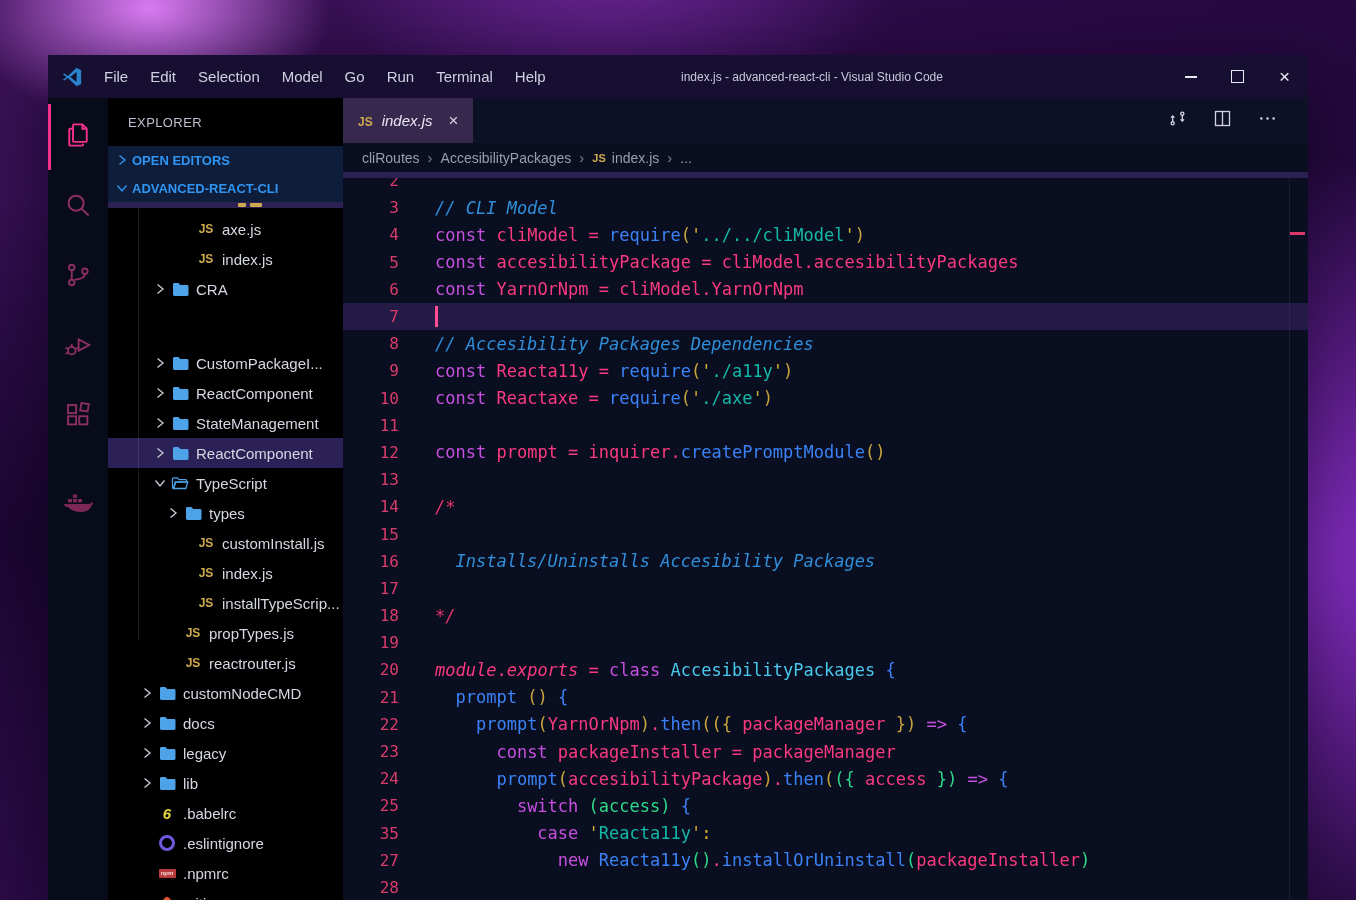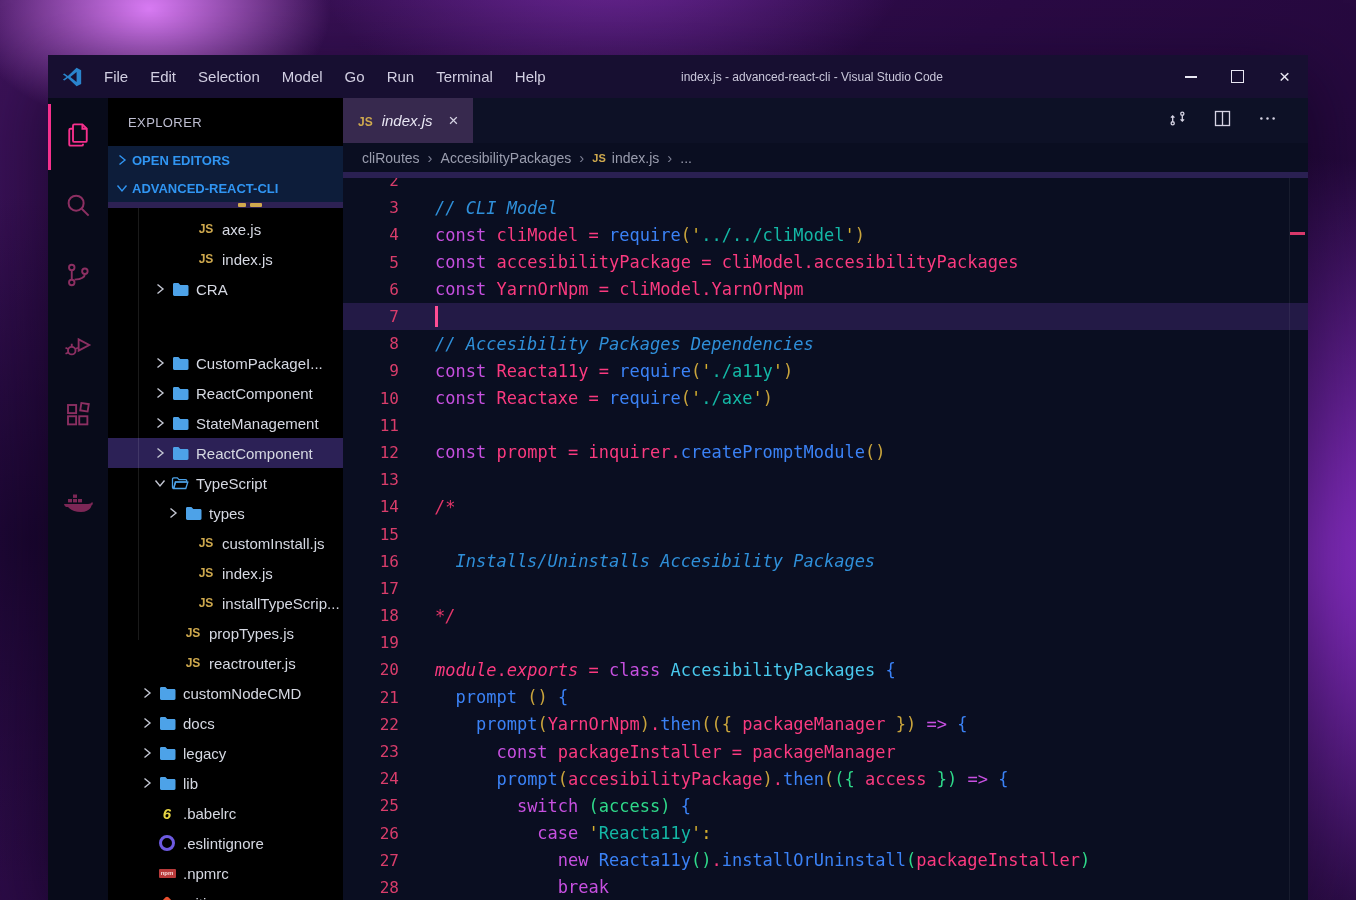--- a/index.html
+++ b/index.html
@@ -478,20 +478,20 @@
             <div class="code-row"><span class="gutter">16</span><span class="code-text"><span class="t-c">  Installs/Uninstalls Accesibility Packages</span></span></div>
             <div class="code-row"><span class="gutter">17</span><span class="code-text"></span></div>
             <div class="code-row"><span class="gutter">18</span><span class="code-text"><span class="t-cd">*/</span></span></div>
             <div class="code-row"><span class="gutter">19</span><span class="code-text"></span></div>
             <div class="code-row"><span class="gutter">20</span><span class="code-text"><span class="t-vi">module</span><span class="t-o">.</span><span class="t-vi">exports</span><span class="t-o"> = </span><span class="t-k">class</span><span> </span><span class="t-cl">AccesibilityPackages</span><span> </span><span class="t-f">{</span></span></div>
             <div class="code-row"><span class="gutter">21</span><span class="code-text"><span>  </span><span class="t-f">prompt</span><span> </span><span class="t-p">()</span><span> </span><span class="t-f">{</span></span></div>
             <div class="code-row"><span class="gutter">22</span><span class="code-text"><span>    </span><span class="t-f">prompt</span><span class="t-p">(</span><span class="t-v">YarnOrNpm</span><span class="t-p">)</span><span class="t-o">.</span><span class="t-f">then</span><span class="t-p">((</span><span class="t-p">{</span><span> </span><span class="t-v">packageManager</span><span> </span><span class="t-p">})</span><span> </span><span class="t-k">=&gt;</span><span> </span><span class="t-f">{</span></span></div>
             <div class="code-row"><span class="gutter">23</span><span class="code-text"><span>      </span><span class="t-k">const</span><span> </span><span class="t-v">packageInstaller</span><span class="t-o"> = </span><span class="t-v">packageManager</span></span></div>
             <div class="code-row"><span class="gutter">24</span><span class="code-text"><span>      </span><span class="t-f">prompt</span><span class="t-p">(</span><span class="t-v">accesibilityPackage</span><span class="t-p">)</span><span class="t-o">.</span><span class="t-f">then</span><span class="t-p">(</span><span class="t-g">(</span><span class="t-g">{</span><span> </span><span class="t-v">access</span><span> </span><span class="t-g">}</span><span class="t-g">)</span><span> </span><span class="t-k">=&gt;</span><span> </span><span class="t-f">{</span></span></div>
             <div class="code-row"><span class="gutter">25</span><span class="code-text"><span>        </span><span class="t-k">switch</span><span> </span><span class="t-g">(</span><span class="t-g">access</span><span class="t-g">)</span><span> </span><span class="t-f">{</span></span></div>
-            <div class="code-row"><span class="gutter">26</span><span class="code-text"><span>          </span><span class="t-k">case</span><span> </span><span class="t-q">'</span><span class="t-s">Reacta11y</span><span class="t-q">'</span><span class="t-q">:</span></span></div>
+            <div class="code-row"><span class="gutter">35</span><span class="code-text"><span>          </span><span class="t-k">case</span><span> </span><span class="t-q">'</span><span class="t-s">Reacta11y</span><span class="t-q">'</span><span class="t-q">:</span></span></div>
             <div class="code-row"><span class="gutter">27</span><span class="code-text"><span>            </span><span class="t-k">new</span><span> </span><span class="t-f">Reacta11y</span><span class="t-g">(</span><span class="t-g">)</span><span class="t-o">.</span><span class="t-f">installOrUninstall</span><span class="t-g">(</span><span class="t-v">packageInstaller</span><span class="t-g">)</span></span></div>
-            <div class="code-row"><span class="gutter">28</span><span class="code-text"><span>            </span><span class="t-k">break</span></span></div>
+            <div class="code-row"><span class="gutter">28</span></div>
           </div>
       </div>
     </div>
   </div>
 </div>
 
 </body></html>

